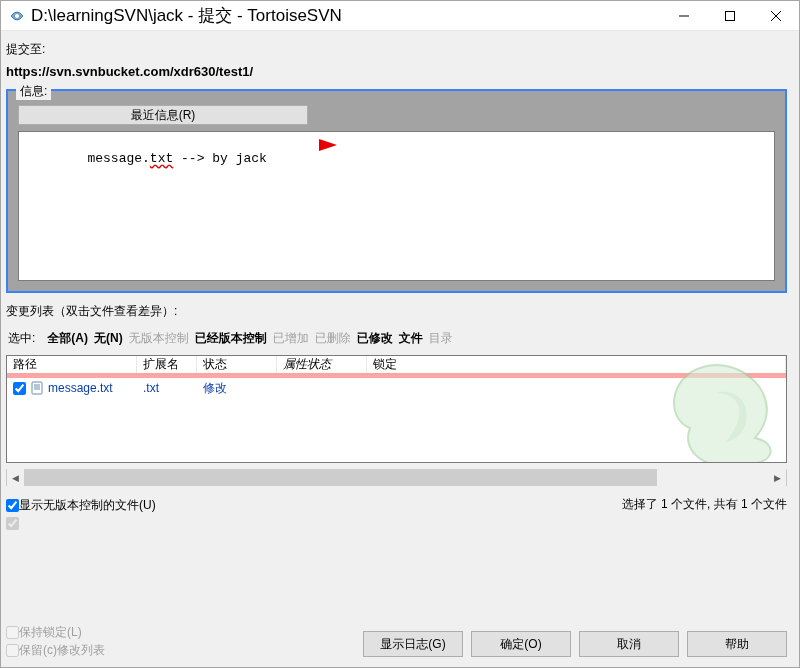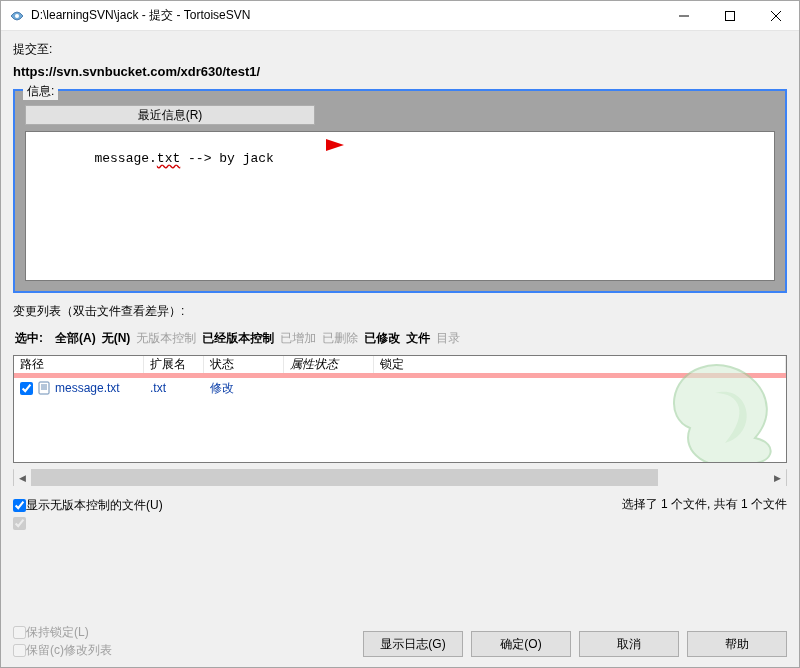--- a/index.html
+++ b/index.html
@@ -23,31 +23,31 @@
     height: 30px;
     background: #fff;
     display: flex;
     align-items: center;
     border-bottom: 1px solid #e5e5e5;
   }
   .titlebar .icon {
     width: 16px; height: 16px; margin: 0 6px 0 8px;
     display: inline-flex; align-items: center; justify-content: center;
   }
-  .titlebar .title { flex: 1; font-size: 12px; color: #000; }
+  .titlebar .title { flex: 1; font-size: 17px; color: #000; }
   .winbtn {
     width: 46px; height: 30px;
     display: flex; align-items: center; justify-content: center;
     font-family: "Segoe UI", sans-serif;
   }
   
   .body {
     flex: 1;
     background: #f0f0f0;
-    padding: 10px 12px 8px 12px;
+    padding: 10px 12px 8px 5px;
     display: flex;
     flex-direction: column;
     gap: 6px;
   }
   .label { font-size: 12px; }
   .url { font-weight: 700; font-size: 13px; }
   
   .groupbox {
     border: 2px solid #3b82f6;
     position: relative;
@@ -97,21 +97,21 @@
   .chunks-lbl { margin-top: 4px; }
   
   .filter-row {
     display: flex;
     gap: 6px;
     padding: 4px 2px 2px 2px;
     font-size: 12px;
     font-weight: 700;
   }
   .filter-row span.disabled { color: #a0a0a0; font-weight: 400; }
-  .filter-row .lead { font-weight: 700; margin-right: 6px;}
+  .filter-row .lead { font-weight: 400; margin-right: 6px;}
   
   .listview-wrap {
     background: #fff;
     border: 1px solid #7a7a7a;
     height: 108px;
     position: relative;
     overflow: hidden;
   }
   .watermark {
     position: absolute;

